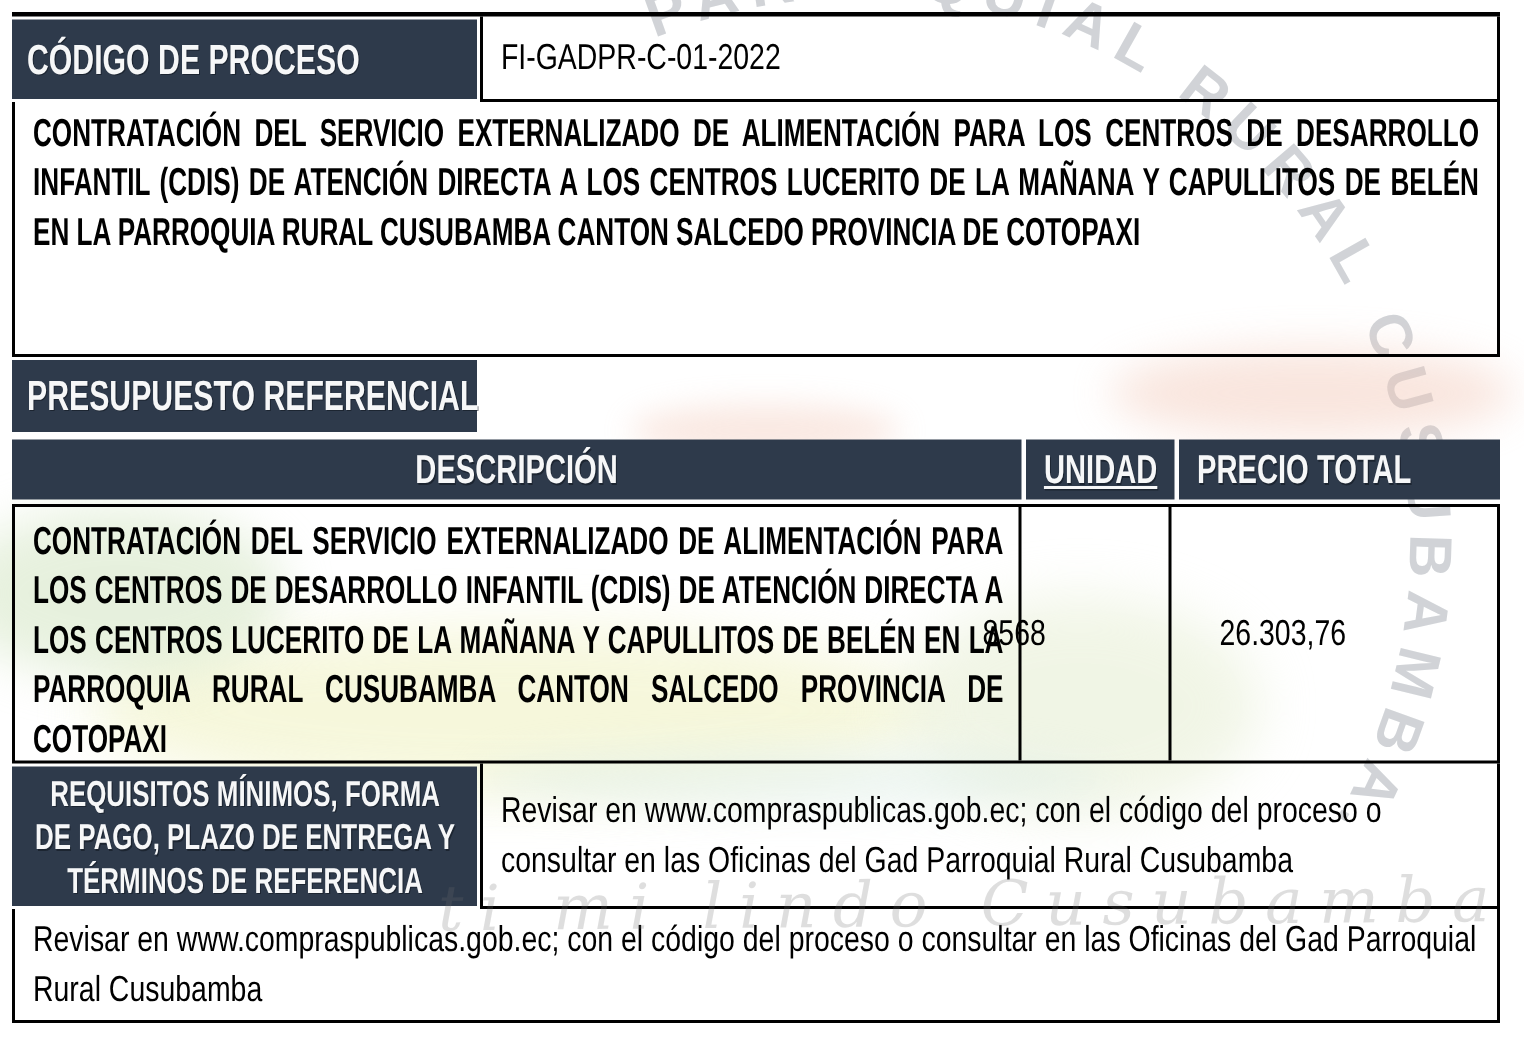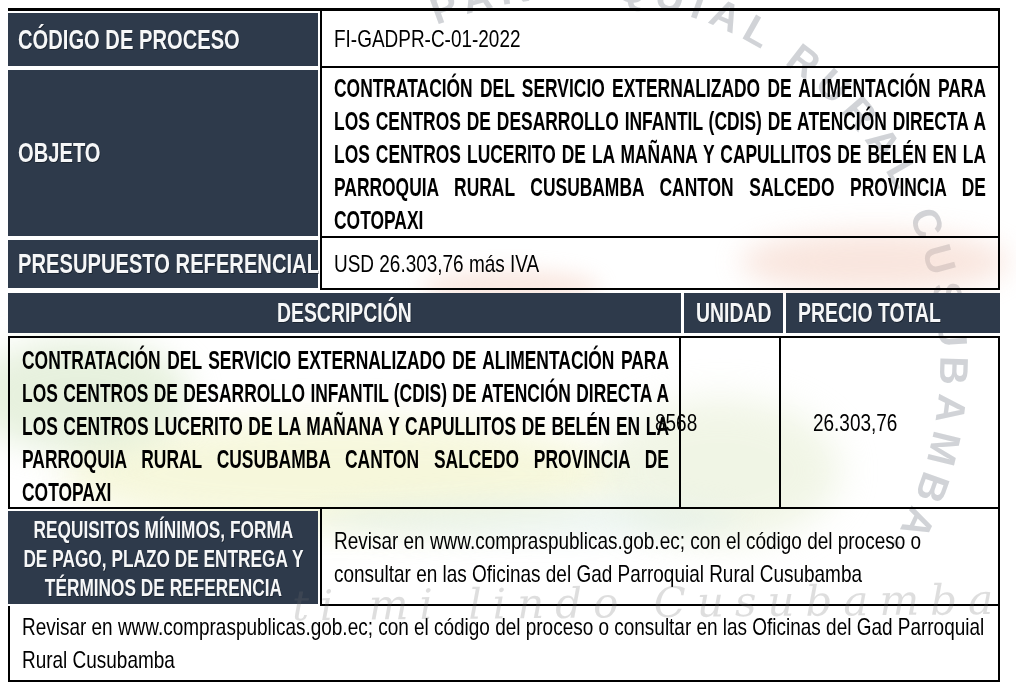--- a/index.html
+++ b/index.html
@@ -49,21 +49,21 @@
   .fs28{font-size:28px;line-height:30px;}
   .fs27{font-size:27px;line-height:29px;}
   .fs26{font-size:26px;line-height:28px;}
   .fs24{font-size:24px;line-height:29px;}
   
   .hband{display:flex;height:46px;align-items:stretch;justify-content:flex-end;}
   .hcell{background:#2e3a4b;color:#f6f7f8;margin:3px 3px 3px 0;
          display:flex;flex-direction:column;justify-content:center;box-sizing:border-box;
          text-shadow:1px 1px 0 rgba(15,20,30,.55);}
   .hcell.desc{width:673px;}
-  .hcell.unit{width:99px;}
+  .hcell.unit{width:99px;text-decoration:underline;}
   .hcell.price{flex:1;margin-right:0;padding-left:12px;}
   
   .drow{display:flex;height:173px;border:2px solid #000;box-sizing:border-box;}
   .dcell{box-sizing:border-box;display:flex;flex-direction:column;justify-content:center;}
   .dcell.desc{width:671px;border-right:2px solid #000;padding:6px 10px 2px 12px;justify-content:flex-start;}
   .dcell.unit{width:100px;border-right:2px solid #000;align-items:flex-end;}
   .dcell.price{flex:1;padding-left:32px;}
   .h57{height:57px;} .h170{height:170px;} .h52{height:52px;} .h97{height:97px;} .h76{height:76px;}
 </style>
 </head>
@@ -96,34 +96,28 @@
   <div class="trow h57">
     <div class="label-cell">
       <span class="cb fs28">CÓDIGO DE PROCESO</span>
     </div>
     <div class="value-cell">
       <span class="cn fs24">FI-GADPR-C-01-2022</span>
     </div>
   </div>
 
   <div class="trow h170">
-    <div class="label-cell">
-      <span class="cb fs28">OBJETO</span>
-    </div>
     <div class="value-cell top">
       <span class="cbj">CONTRATACIÓN DEL SERVICIO EXTERNALIZADO DE ALIMENTACIÓN PARA LOS CENTROS DE DESARROLLO INFANTIL (CDIS) DE ATENCIÓN DIRECTA A LOS CENTROS LUCERITO DE LA MAÑANA  Y CAPULLITOS DE BELÉN EN LA PARROQUIA RURAL CUSUBAMBA CANTON SALCEDO PROVINCIA DE COTOPAXI</span>
     </div>
   </div>
 
   <div class="trow h52">
     <div class="label-cell">
       <span class="cb fs28">PRESUPUESTO REFERENCIAL</span>
-    </div>
-    <div class="value-cell">
-      <span class="cn fs24">USD 26.303,76 más IVA</span>
     </div>
   </div>
 
   <div class="hband">
     <div class="hcell desc">
       <span class="cb fs27 ctr">DESCRIPCIÓN</span>
     </div>
     <div class="hcell unit">
       <span class="cb fs27 ctr">UNIDAD</span>
     </div>

